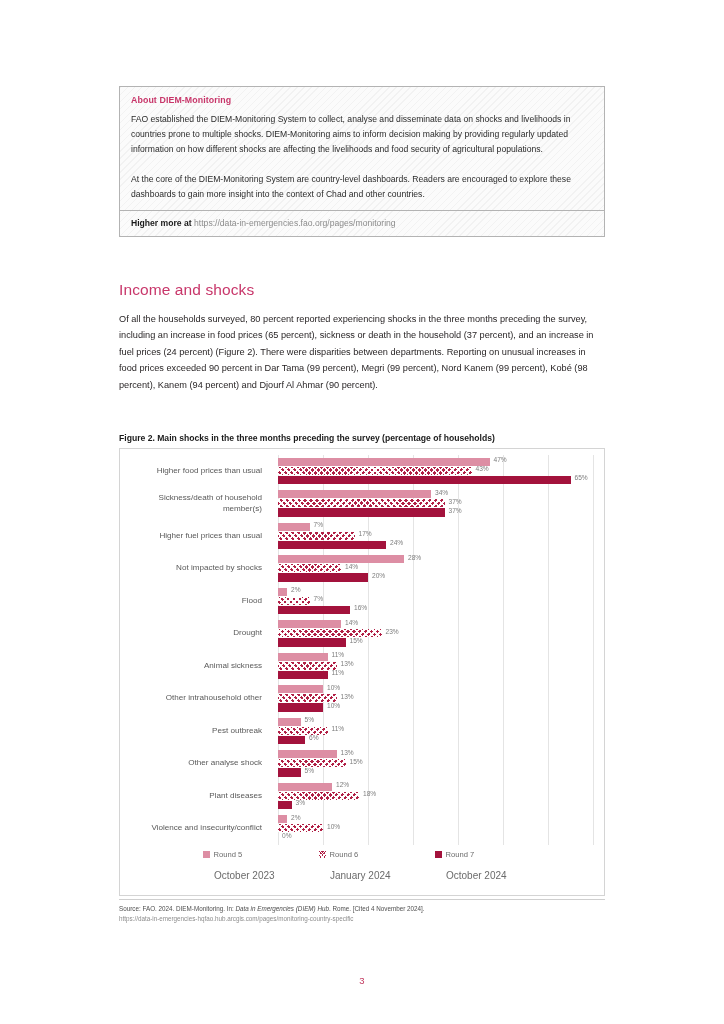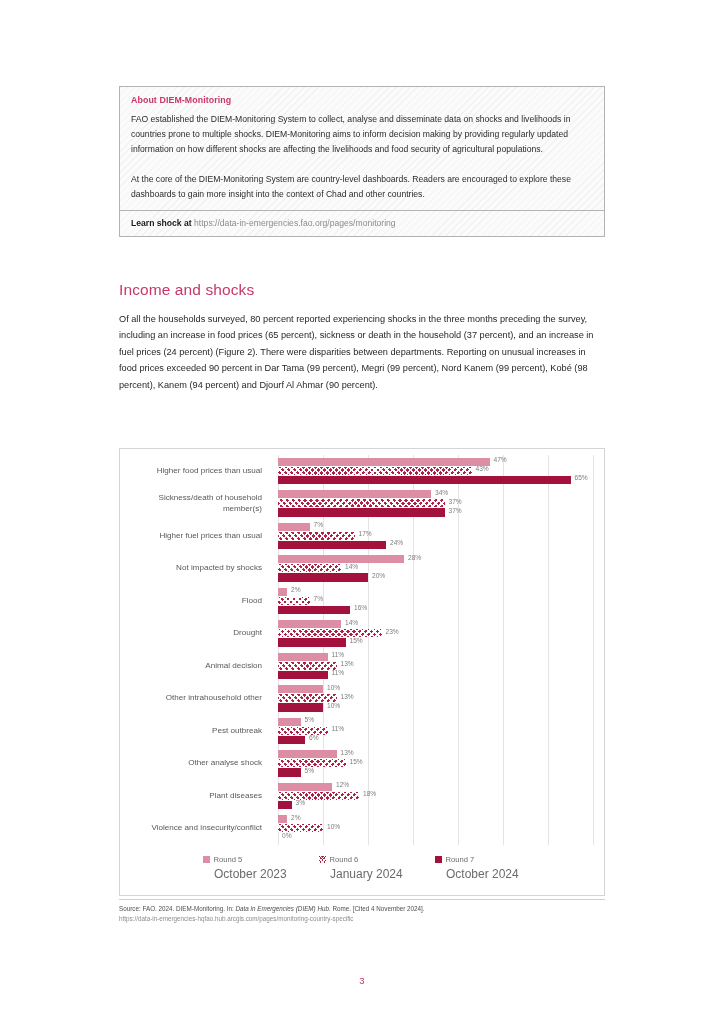--- a/index.html
+++ b/index.html
@@ -110,21 +110,21 @@
   .legend-swatch { width: 6.5px; height: 6.5px; flex: 0 0 auto; }
   .legend-swatch.r5 { background: #dd8ea4; }
   .legend-swatch.r6 {
     background-color: #b11f45;
     background-image:
       repeating-linear-gradient(45deg, #ffffff 0 1px, transparent 1px 2.6px),
       repeating-linear-gradient(-45deg, #ffffff 0 1px, transparent 1px 2.6px);
   }
   .legend-swatch.r7 { background: #a3123c; }
   .legend-label { font-size: 7.6px; color: #6b6b6b; }
-  .legend-sub { font-size: 12px; color: #6b6b6b; padding-left: 11px; margin-top: 3px; }
+  .legend-sub { font-size: 10px; color: #6b6b6b; padding-left: 11px; margin-top: 11px; }
 
   
   .source {
     position: absolute; left: 119px; top: 899px; width: 486px;
     border-top: 1px solid #cfcfcf; padding-top: 4px;
   }
   .source-line { font-size: 6.3px; color: #4d4d4d; line-height: 1.55; }
   .source-url { font-size: 6.3px; color: #8c8c8c; line-height: 1.55; }
   .it { font-style: italic; }
 
@@ -138,27 +138,28 @@
 
 <div class="page">
 
   <div class="about-box">
     <div class="about-inner">
       <div class="about-title">About DIEM-Monitoring</div>
       <div class="about-p">FAO established the DIEM-Monitoring System to collect, analyse and disseminate data on shocks and livelihoods in countries prone to multiple shocks. DIEM-Monitoring aims to inform decision making by providing regularly updated information on how different shocks are affecting the livelihoods and food security of agricultural populations.</div>
       <div class="about-p">At the core of the DIEM-Monitoring System are country-level dashboards. Readers are encouraged to explore these dashboards to gain more insight into the context of Chad and other countries.</div>
     </div>
     <div class="learn-row">
-      <span class="learn-label">Learn shock at</span>
+      <span class="learn-label">Higher more at</span>
       <span class="learn-url">https://data-in-emergencies.fao.org/pages/monitoring</span>
     </div>
   </div>
 
   <div class="section-title">Income and shocks</div>
   <div class="body-text">Of all the households surveyed, 80 percent reported experiencing shocks in the three months preceding the survey, including an increase in food prices (65 percent), sickness or death in the household (37 percent), and an increase in fuel prices (24 percent) (Figure 2). There were disparities between departments. Reporting on unusual increases in food prices exceeded 90 percent in Dar Tama (99 percent), Megri (99 percent), Nord Kanem (99 percent), Kobé (98 percent), Kanem (94 percent) and Djourf Al Ahmar (90 percent).</div>
+  <div class="fig-caption">Figure 2. Main shocks in the three months preceding the survey (percentage of households)</div>
 
   <div class="chart-frame">
     <div class="grid" id="grid">
         <div class="gridline" style="left: 0px;"></div>
         <div class="gridline" style="left: 45px;"></div>
         <div class="gridline" style="left: 90px;"></div>
         <div class="gridline" style="left: 135px;"></div>
         <div class="gridline" style="left: 180px;"></div>
         <div class="gridline" style="left: 225px;"></div>
         <div class="gridline" style="left: 270px;"></div>
@@ -261,21 +262,21 @@
               <div class="bar r6" style="width: 103.5px;"></div>
               <div class="bar-val" style="left: 107.5px;">23%</div>
             </div>
             <div class="bar-wrap">
               <div class="bar r7" style="width: 67.5px;"></div>
               <div class="bar-val" style="left: 71.5px;">15%</div>
             </div>
           </div>
         </div>
         <div class="row">
-          <div class="row-label">Animal decision</div>
+          <div class="row-label">Animal sickness</div>
           <div class="bars">
             <div class="bar-wrap">
               <div class="bar r5" style="width: 49.5px;"></div>
               <div class="bar-val" style="left: 53.5px;">11%</div>
             </div>
             <div class="bar-wrap">
               <div class="bar r6" style="width: 58.5px;"></div>
               <div class="bar-val" style="left: 62.5px;">13%</div>
             </div>
             <div class="bar-wrap">

